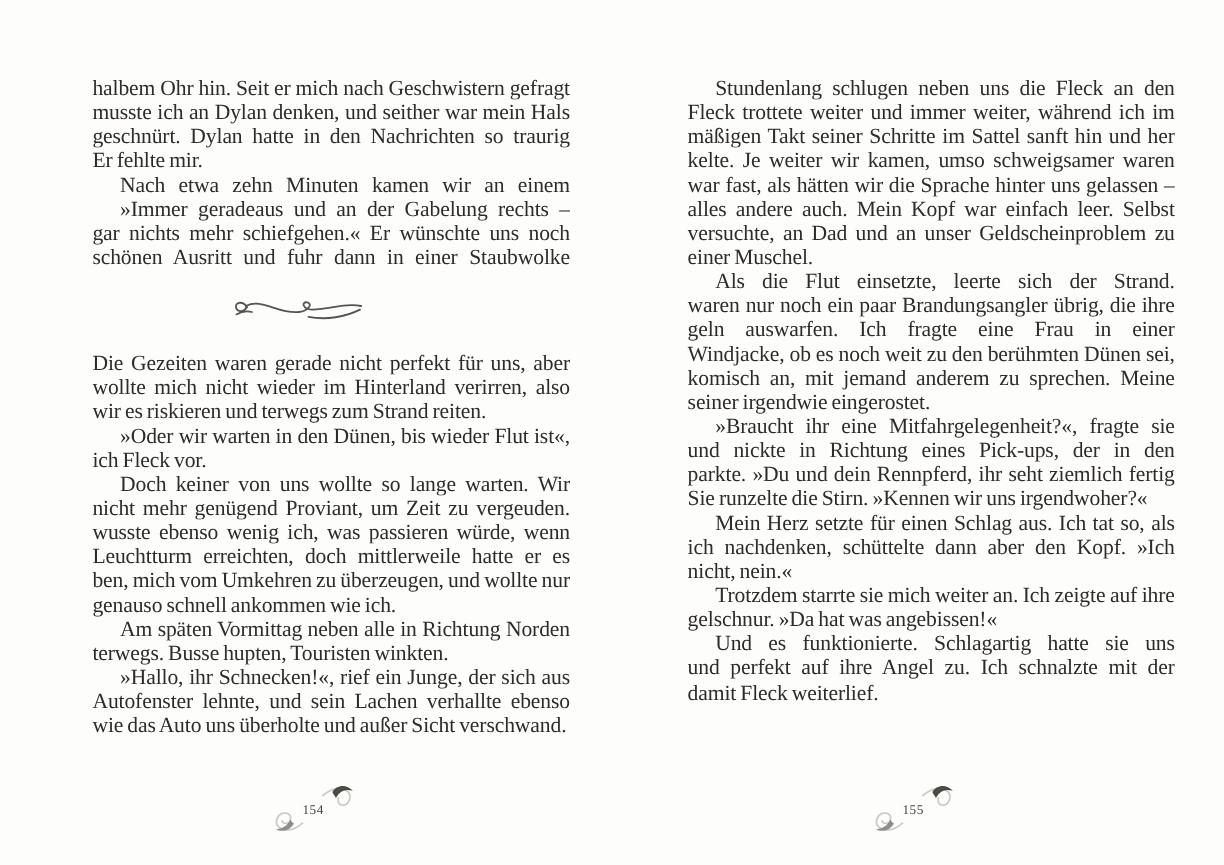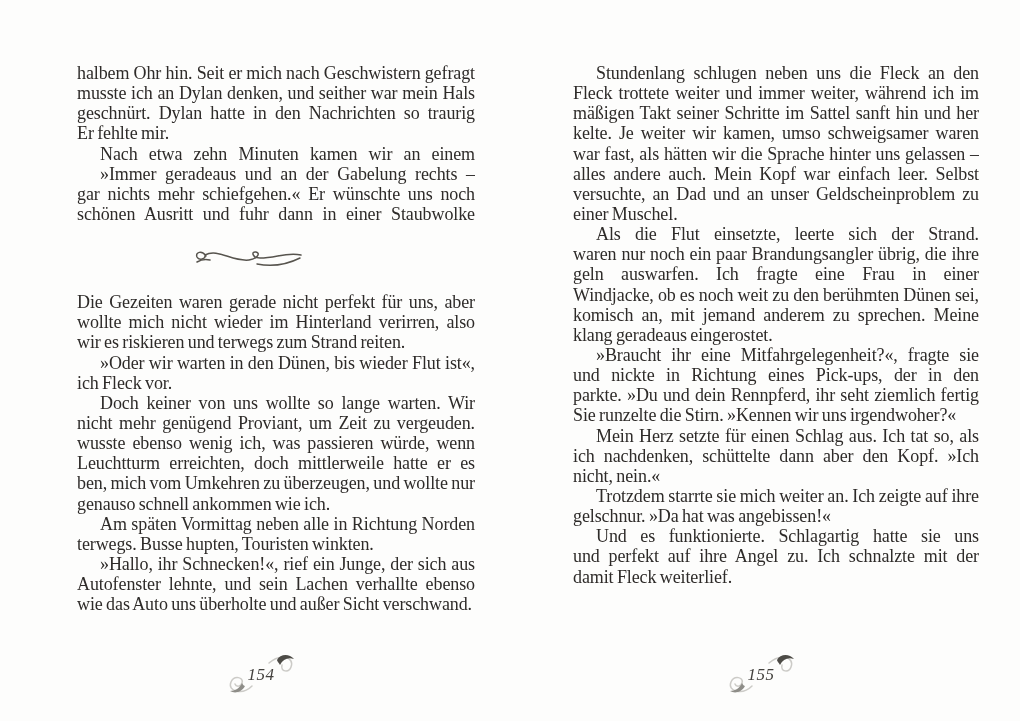--- a/index.html
+++ b/index.html
@@ -66,25 +66,24 @@
   .footer svg{position:absolute;inset:0;}
   .orn-light{fill:none;stroke:var(--ornament-light);stroke-width:1.5;stroke-linecap:round;}
   .orn-dark{fill:var(--ornament-dark);stroke:none;}
   .orn-mid{fill:var(--ornament-mid);stroke:none;}
   .page-number{
     position:absolute;
     inset:0;
     display:flex;
     align-items:center;
     justify-content:center;
-    font-size:17px;
+    font-size:11px;
     letter-spacing:0.5px;
     color:var(--page-number);
     padding-top:2px;
-    font-style:italic;
   }
 </style>
 </head>
 <body>
 
 <section class="page left">
   <div>
       <div class="line">halbem Ohr hin. Seit er mich nach Geschwistern gefragt hatte,</div>
       <div class="line">musste ich an Dylan denken, und seither war mein Hals wie zu-</div>
       <div class="line">geschnürt. Dylan hatte in den Nachrichten so traurig geguckt.</div>
@@ -141,21 +140,21 @@
       <div class="line">kelte. Je weiter wir kamen, umso schweigsamer waren wir. Es</div>
       <div class="line">war fast, als hätten wir die Sprache hinter uns gelassen – und</div>
       <div class="line">alles andere auch. Mein Kopf war einfach leer. Selbst wenn ich</div>
       <div class="line">versuchte, an Dad und an unser Geldscheinproblem zu denken,</div>
       <div class="line end">einer Muschel.</div>
       <div class="line indent">Als die Flut einsetzte, leerte sich der Strand. Irgendwann</div>
       <div class="line">waren nur noch ein paar Brandungsangler übrig, die ihre An-</div>
       <div class="line">geln auswarfen. Ich fragte eine Frau in einer neonfarbenen</div>
       <div class="line">Windjacke, ob es noch weit zu den berühmten Dünen sei, und</div>
       <div class="line">komisch an, mit jemand anderem zu sprechen. Meine Stimme</div>
-      <div class="line end">klang geradeaus eingerostet.</div>
+      <div class="line end">seiner irgendwie eingerostet.</div>
       <div class="line indent">»Braucht ihr eine Mitfahrgelegenheit?«, fragte sie belustigt</div>
       <div class="line">und nickte in Richtung eines Pick-ups, der in den Sandhügeln</div>
       <div class="line">parkte. »Du und dein Rennpferd, ihr seht ziemlich fertig aus.«</div>
       <div class="line end">Sie runzelte die Stirn. »Kennen wir uns irgendwoher?«</div>
       <div class="line indent">Mein Herz setzte für einen Schlag aus. Ich tat so, als würde</div>
       <div class="line">ich nachdenken, schüttelte dann aber den Kopf. »Ich glaube</div>
       <div class="line end">nicht, nein.«</div>
       <div class="line indent">Trotzdem starrte sie mich weiter an. Ich zeigte auf ihre An-</div>
       <div class="line end">gelschnur. »Da hat was angebissen!«</div>
       <div class="line indent">Und es funktionierte. Schlagartig hatte sie uns vergessen</div>

